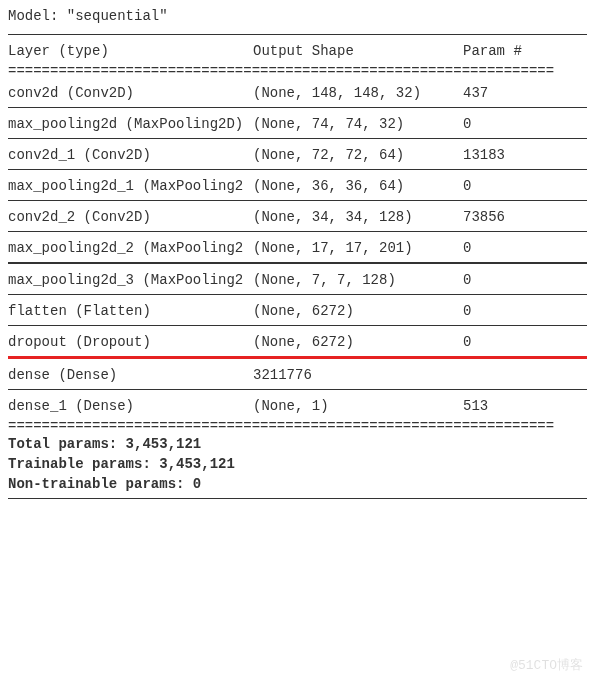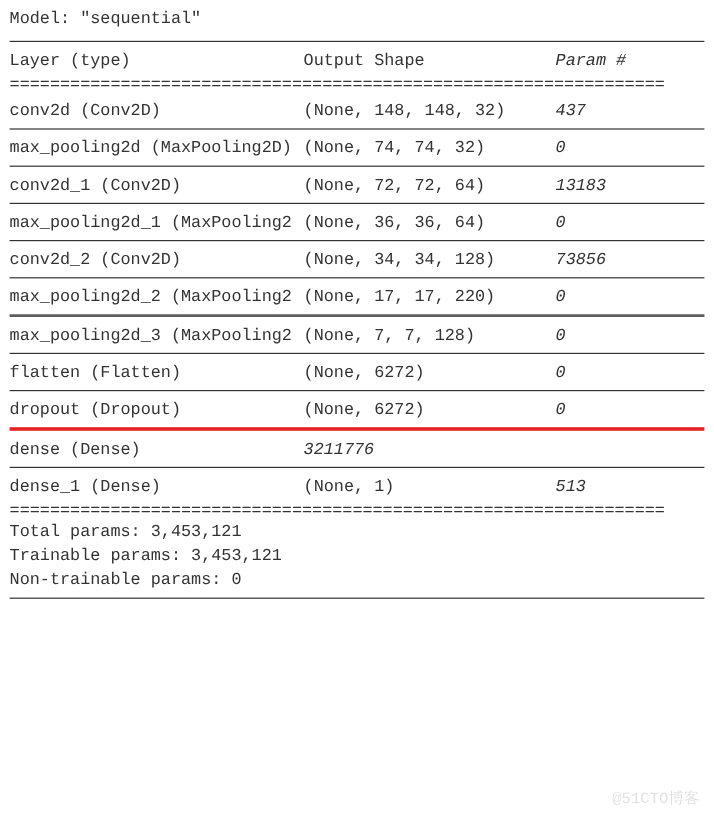--- a/index.html
+++ b/index.html
@@ -33,22 +33,22 @@
   font-family: "Courier New", monospace;
   line-height: 12px;
   height: 12px;
 }
 .row {
   display: flex;
   padding: 8px 0 6px 0;
 }
 .col-layer { flex: 0 0 245px; }
 .col-shape { flex: 0 0 210px; }
-.col-param { flex: 1; font-style: italic; }
-.footer-line { margin-top: 4px; }
+.col-param { flex: 1; }
+.footer-line { margin-top: 4px; font-weight: bold; }
 .watermark {
   position: fixed;
   right: 12px;
   bottom: 8px;
   color: rgba(0,0,0,0.12);
   font-size: 13px;
 }
 </style>
 </head>
 <body>
@@ -91,21 +91,21 @@
     </div>
     <div class="rule-line"></div>
     <div class="row">
       <div class="col-layer">conv2d_2 (Conv2D)</div>
       <div class="col-shape">(None, 34, 34, 128)</div>
       <div class="col-param">73856</div>
     </div>
     <div class="rule-line"></div>
     <div class="row">
       <div class="col-layer">max_pooling2d_2 (MaxPooling2</div>
-      <div class="col-shape">(None, 17, 17, 220)</div>
+      <div class="col-shape">(None, 17, 17, 201)</div>
       <div class="col-param">0</div>
     </div>
     <div class="rule-line"></div>
     <div class="rule-line"></div>
     <div class="row">
       <div class="col-layer">max_pooling2d_3 (MaxPooling2</div>
       <div class="col-shape">(None, 7, 7, 128)</div>
       <div class="col-param">0</div>
     </div>
     <div class="rule-line"></div>

